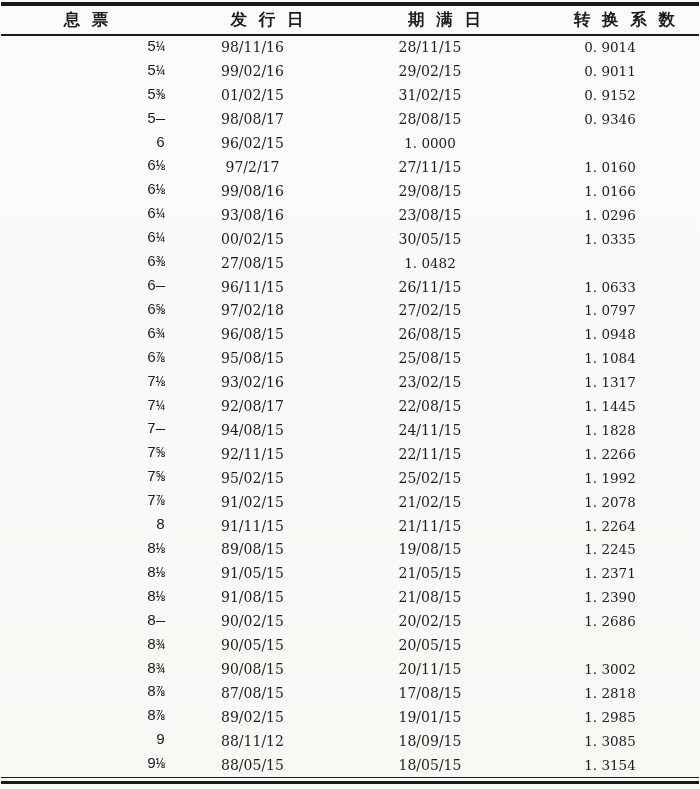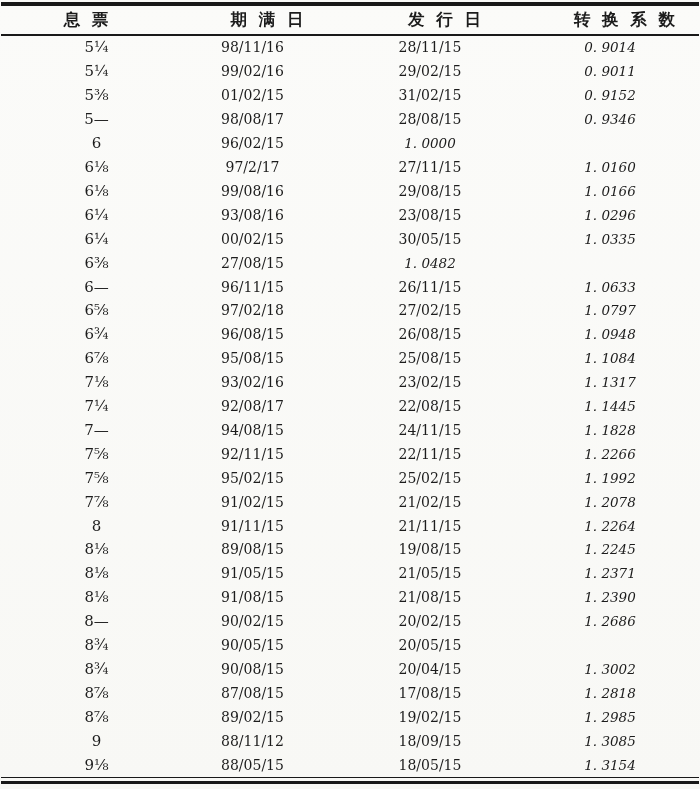--- a/index.html
+++ b/index.html
@@ -55,35 +55,35 @@
   .trow {
     flex: 1;
     display: grid;
     grid-template-columns: 165px 175px 180px 180px;
     align-items: center;
   }
   .cell {
     font-size: 14px;
     white-space: nowrap;
   }
-  .cell.c0 { text-align: center; padding-left: 28px; font-size: 15px; }
+  .cell.c0 { text-align: right; padding-left: 28px; font-size: 15px; font-family: Liberation Mono, monospace; }
   .cell.c1, .cell.c2 { text-align: center; }
-  .cell.c3 { text-align: center; font-size: 13.5px; font-style: italic; }
+  .cell.c3 { text-align: center; font-size: 13.5px; }
 </style>
 </head>
 <body>
 
 <div class="page">
 
   <div class="rule top"></div>
 
   <div class="grid-cols header-row">
     <div class="hcell h0">息 票</div>
+    <div class="hcell h1">发 行 日</div>
     <div class="hcell h2">期 满 日</div>
-    <div class="hcell h1">发 行 日</div>
     <div class="hcell h3">转 换 系 数</div>
   </div>
 
   <div class="rule header"></div>
 
   <div class="tbody" id="table-body">
       <div class="trow">
         <div class="cell c0">5¼</div>
         <div class="cell c1">98/11/16</div>
         <div class="cell c2">28/11/15</div>
@@ -232,33 +232,33 @@
         <div class="cell c3">1. 2686</div>
       </div>
       <div class="trow">
         <div class="cell c0">8¾</div>
         <div class="cell c1">90/05/15</div>
         <div class="cell c2">20/05/15</div>
       </div>
       <div class="trow">
         <div class="cell c0">8¾</div>
         <div class="cell c1">90/08/15</div>
-        <div class="cell c2">20/04/15</div>
+        <div class="cell c2">20/11/15</div>
         <div class="cell c3">1. 3002</div>
       </div>
       <div class="trow">
         <div class="cell c0">8⅞</div>
         <div class="cell c1">87/08/15</div>
         <div class="cell c2">17/08/15</div>
         <div class="cell c3">1. 2818</div>
       </div>
       <div class="trow">
         <div class="cell c0">8⅞</div>
         <div class="cell c1">89/02/15</div>
-        <div class="cell c2">19/02/15</div>
+        <div class="cell c2">19/01/15</div>
         <div class="cell c3">1. 2985</div>
       </div>
       <div class="trow">
         <div class="cell c0">9</div>
         <div class="cell c1">88/11/12</div>
         <div class="cell c2">18/09/15</div>
         <div class="cell c3">1. 3085</div>
       </div>
       <div class="trow">
         <div class="cell c0">9⅛</div>

